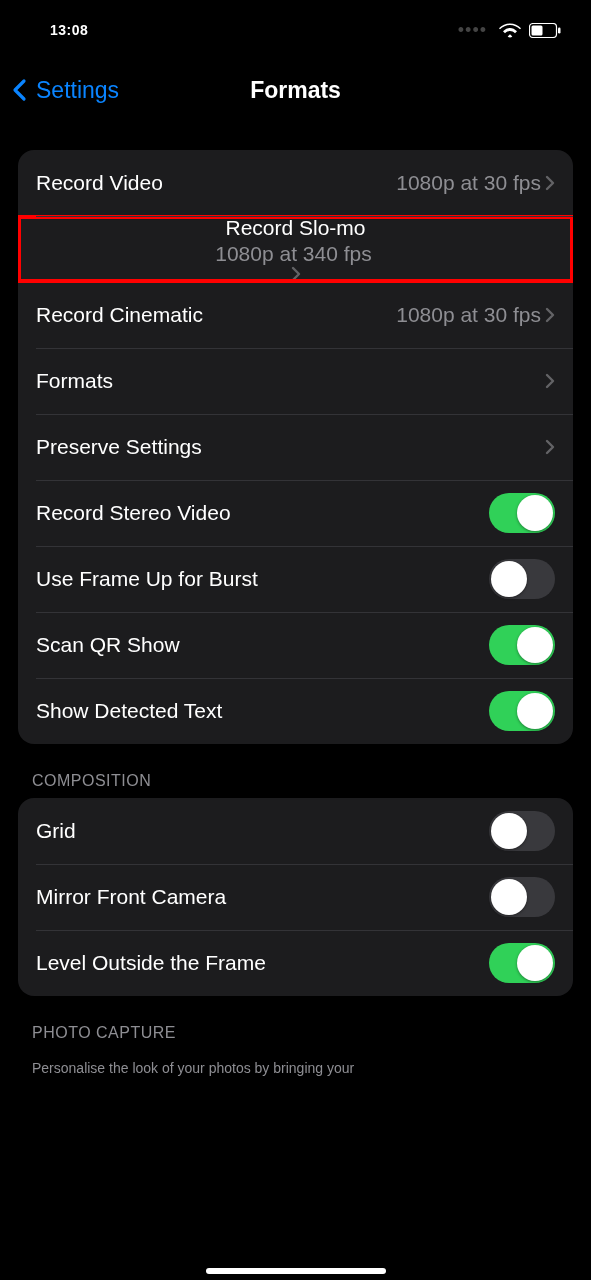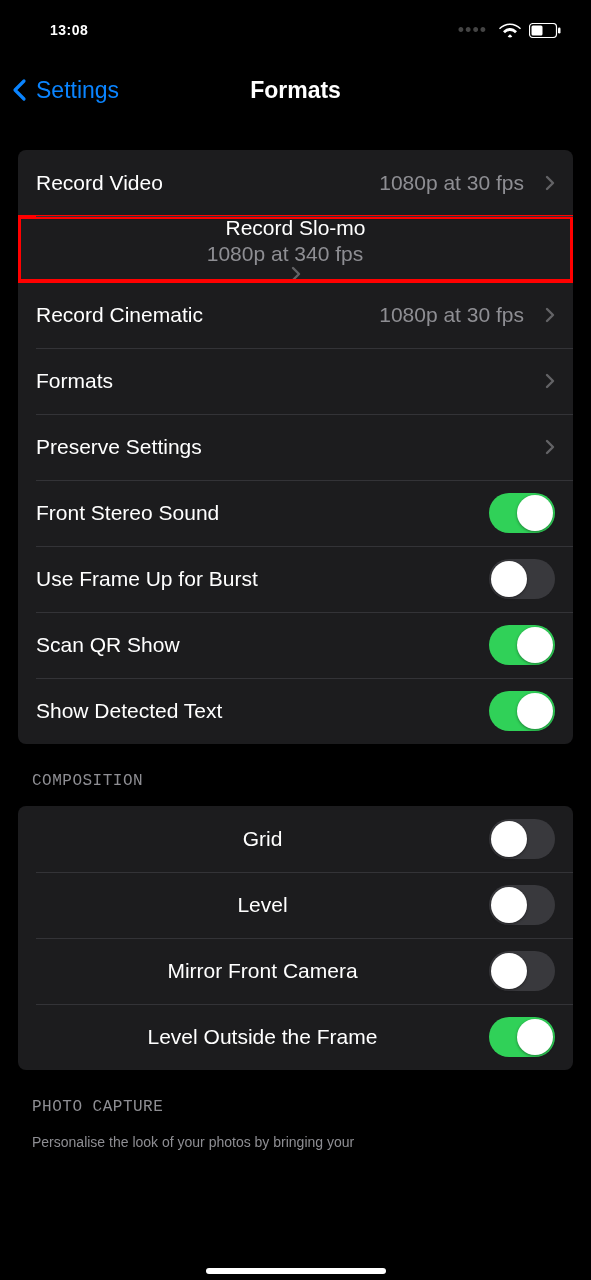--- a/index.html
+++ b/index.html
@@ -64,30 +64,29 @@
   .content {
     padding: 0 18px;
   }
 
   .section-header {
     font-size: 16px;
     color: #8e8e93;
     text-transform: uppercase;
     letter-spacing: 0.5px;
     padding: 28px 14px 8px 14px;
-    font-family: Liberation Mono, monospace;
   }
 
   .group {
     background: #1c1c1e;
-    border-radius: 8px;
+    border-radius: 16px;
     overflow: hidden;
     margin-top: 30px;
   }
-  .group.tight { margin-top: 8px; text-align: center; }
+  .group.tight { margin-top: 0; }
 
   .row {
     min-height: 66px;
     display: flex;
     align-items: center;
     padding: 0 18px;
     position: relative;
   }
   .row + .row::before {
     content: "";
@@ -99,21 +98,21 @@
     background: #333337;
   }
   .row-label {
     font-size: 21px;
     color: #fff;
     flex: 1;
   }
   .row-value {
     font-size: 21px;
     color: #8e8e93;
-    margin-right: 21px;
+    margin-right: 4px;
   }
   .chevron {
     color: #636366;
   }
   .chevron svg { display: block; }
 
   .row.highlighted {
     outline: 4px solid #ff0000;
     outline-offset: -3px;
     z-index: 2;
@@ -243,21 +242,21 @@
     <div class="row">
       <span class="row-label">Preserve Settings</span>
       <span class="chevron">
           <svg width="10" height="16" viewBox="0 0 10 16">
             <path fill="none" stroke="#636366" stroke-width="2.4" stroke-linecap="round" stroke-linejoin="round" d="M2 2 L8 8 L2 14"></path>
           </svg>
         </span>
     </div>
 
     <div class="row">
-      <span class="row-label">Front Stereo Sound</span>
+      <span class="row-label">Record Stereo Video</span>
       <div class="switch on">
           <div class="knob"></div>
         </div>
     </div>
 
     <div class="row">
       <span class="row-label">Use Frame Up for Burst</span>
       <div class="switch off">
           <div class="knob"></div>
         </div>
@@ -282,26 +281,20 @@
   <div class="section-header">COMPOSITION</div>
   <div class="group tight">
 
     <div class="row">
       <span class="row-label">Grid</span>
       <div class="switch off">
           <div class="knob"></div>
         </div>
     </div>
 
-    <div class="row">
-      <span class="row-label">Level</span>
-      <div class="switch off">
-          <div class="knob"></div>
-        </div>
-    </div>
 
     <div class="row">
       <span class="row-label">Mirror Front Camera</span>
       <div class="switch off">
           <div class="knob"></div>
         </div>
     </div>
 
     <div class="row">
       <span class="row-label">Level Outside the Frame</span>

